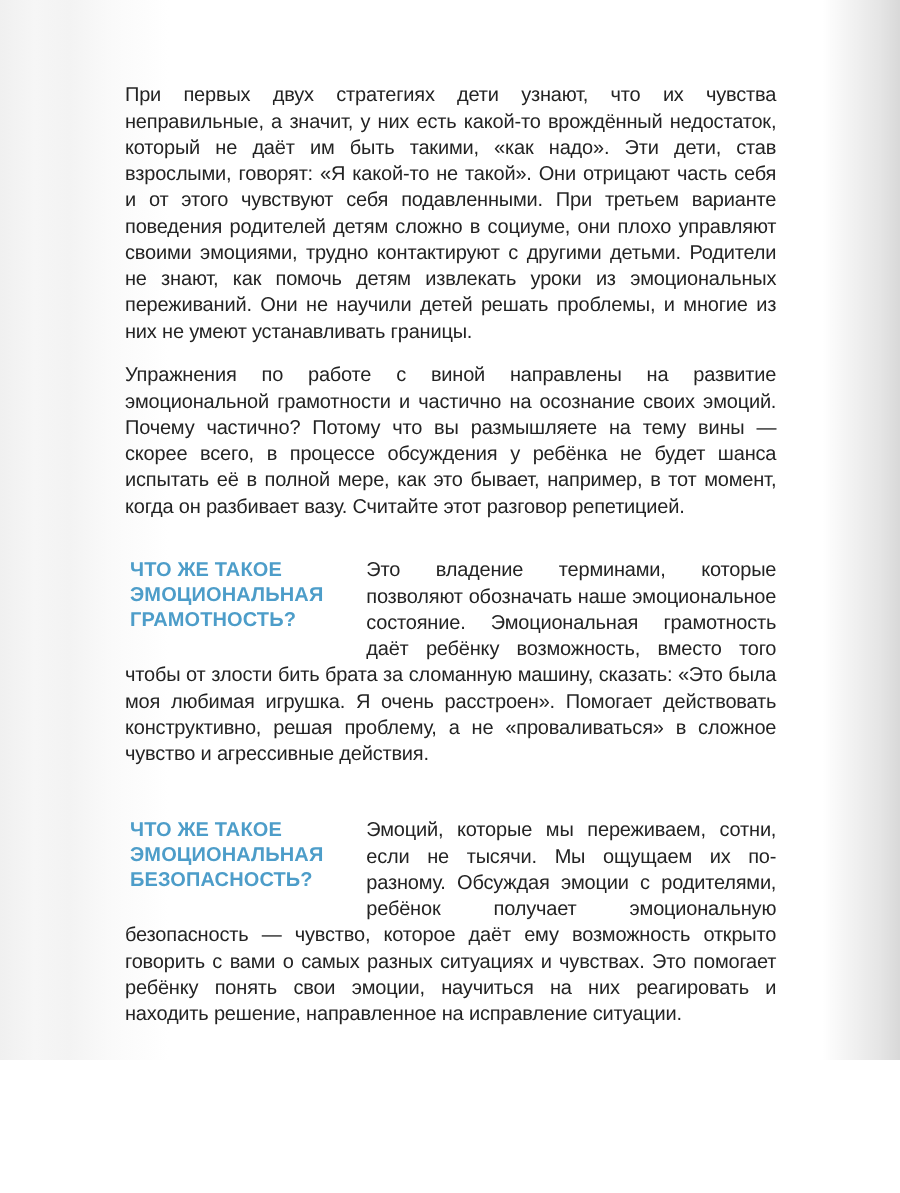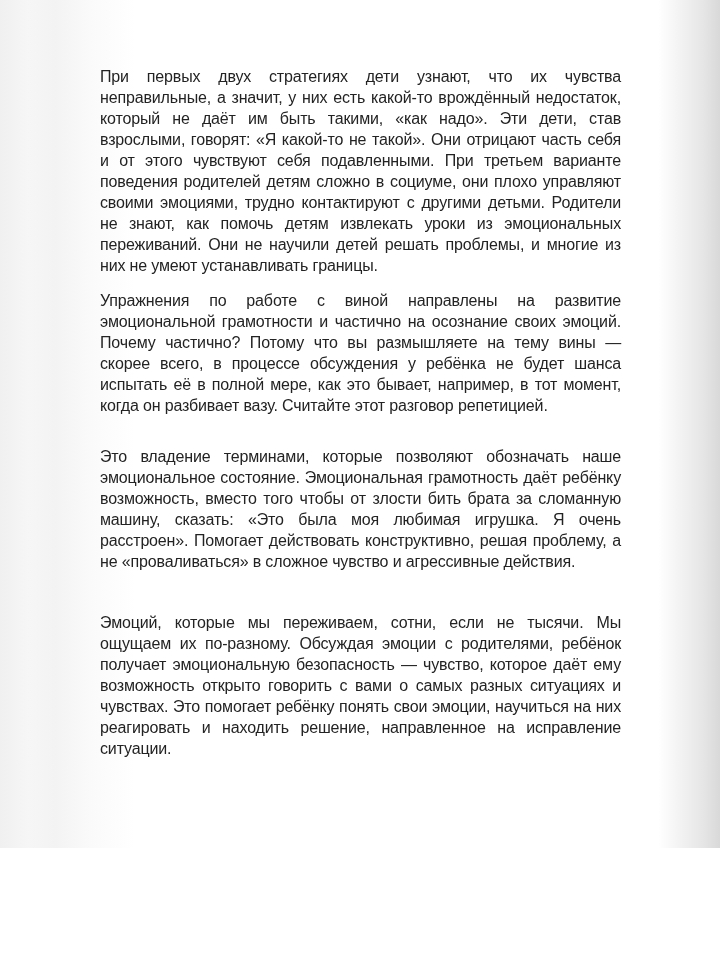--- a/index.html
+++ b/index.html
@@ -78,21 +78,23 @@
 <body>
 
 <div class="book-page">
   <div class="page-content">
 
     <p class="body-text">При первых двух стратегиях дети узнают, что их чувства неправильные, а значит, у них есть какой-то врождённый недостаток, который не даёт им быть такими, «как надо». Эти дети, став взрослыми, говорят: «Я какой-то не такой». Они отрицают часть себя и от этого чувствуют себя подавленными. При третьем варианте поведения родителей детям сложно в социуме, они плохо управляют своими эмоциями, трудно контактируют с другими детьми. Родители не знают, как помочь детям извлекать уроки из эмоциональных переживаний. Они не научили детей решать проблемы, и многие из них не умеют устанавливать границы.</p>
 
     <p class="body-text para-gap">Упражнения по работе с виной направлены на развитие эмоциональной грамотности и частично на осознание своих эмоций. Почему частично? Потому что вы размышляете на тему вины — скорее всего, в процессе обсуждения у ребёнка не будет шанса испытать её в полной мере, как это бывает, например, в тот момент, когда он разбивает вазу. Считайте этот разговор репетицией.</p>
 
     <section class="qa-section">
+      <h2 class="section-heading">ЧТО ЖЕ ТАКОЕ ЭМОЦИОНАЛЬНАЯ ГРАМОТНОСТЬ?</h2>
       <p class="body-text">Это владение терминами, которые позволяют обозначать наше эмоциональное состояние. Эмоциональная грамотность даёт ребёнку возможность, вместо того чтобы от злости бить брата за сломанную машину, сказать: «Это была моя любимая игрушка. Я очень расстроен». Помогает действовать конструктивно, решая проблему, а не «проваливаться» в сложное чувство и агрессивные действия.</p>
     </section>
 
     <section class="qa-section">
+      <h2 class="section-heading">ЧТО ЖЕ ТАКОЕ ЭМОЦИОНАЛЬНАЯ БЕЗОПАСНОСТЬ?</h2>
       <p class="body-text">Эмоций, которые мы переживаем, сотни, если не тысячи. Мы ощущаем их по-разному. Обсуждая эмоции с родителями, ребёнок получает эмоциональную безопасность — чувство, которое даёт ему возможность открыто говорить с вами о самых разных ситуациях и чувствах. Это помогает ребёнку понять свои эмоции, научиться на них реагировать и находить решение, направленное на исправление ситуации.</p>
     </section>
 
   </div>
 </div>
 
 </body></html>

